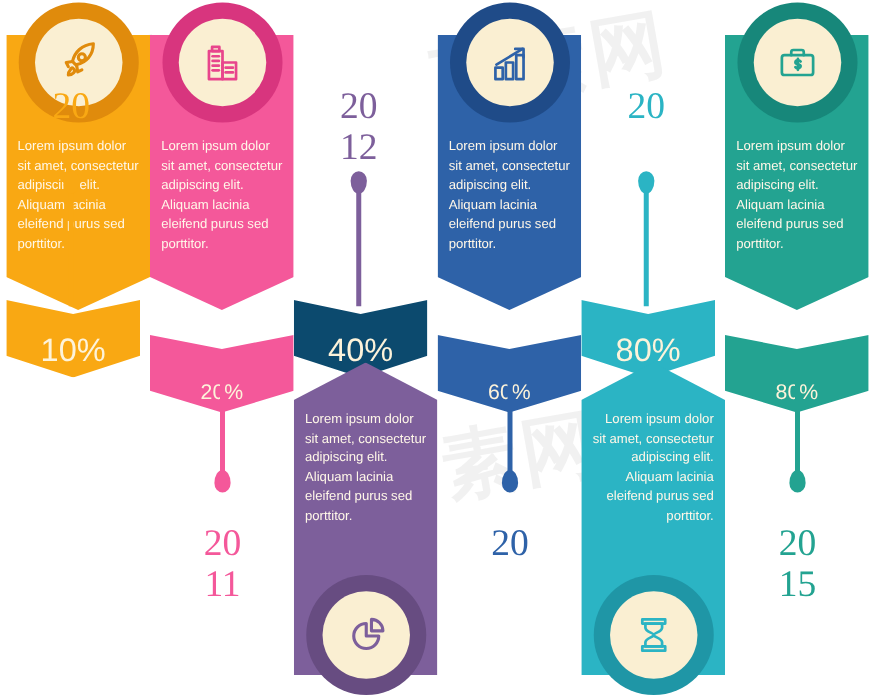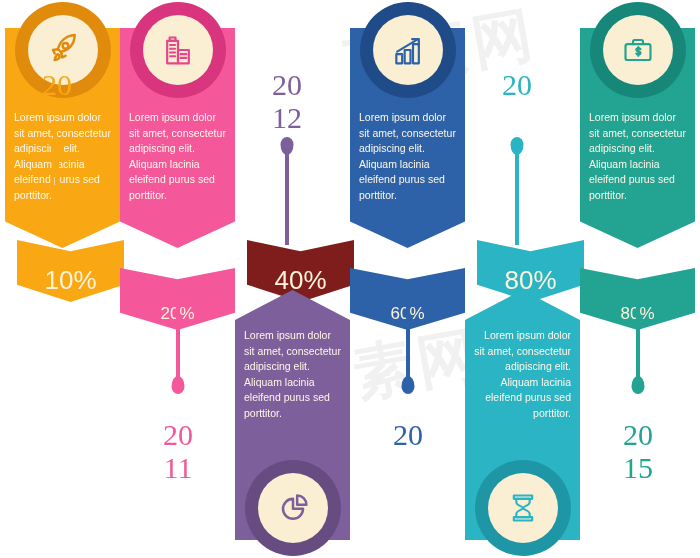--- a/index.html
+++ b/index.html
@@ -82,21 +82,21 @@
     width: 115px;
     box-sizing: border-box;
     padding: 0 9px;
     font-size: 10.5px;
     line-height: 15.5px;
     color: #FFF7E8;
   }
   
   .band-upper {
     position: absolute;
-    left: 12px;
+    left: 0;
     width: 107px;
     top: 240px;
     height: 62px;
     -webkit-clip-path: polygon(0 0, 50% 18%, 100% 0, 100% 72%, 50% 100%, 0 72%);
     clip-path: polygon(0 0, 50% 18%, 100% 0, 100% 72%, 50% 100%, 0 72%);
     display: flex;
     align-items: flex-end;
     justify-content: center;
   }
   .band-upper .pct {
@@ -282,21 +282,21 @@
   </div>
   <div class="year-bot" style="left:143px; color:#F4589A;">
     <div>20</div>
     <div>11</div>
   </div>
   <div class="stem-bot" style="left:176px; background:#F4589A;">
     <div class="drop" style="background:#F4589A;"></div>
   </div>
 
   <div class="col" style="left:235px;">
-    <div class="band-upper" style="background:#7f1d1d;">
+    <div class="band-upper" style="background:#0c4a6e;">
       <span class="pct">40%</span>
     </div>
     <div class="bot-panel" style="background:#7D5F9B;"></div>
     <div class="bot-desc">Lorem ipsum dolor sit amet, consectetur adipiscing elit. Aliquam lacinia eleifend purus sed porttitor.</div>
     <div class="bot-circle" style="background:#674C81;">
       <div class="bot-circle-inner">
         <span class="icon">
           <svg width="40" height="40" viewBox="0 0 48 48" fill="none" stroke="#7D5F9B" stroke-width="3" stroke-linecap="round" stroke-linejoin="round">
             <path d="M24 13a12 12 0 1 0 12 12H24z"></path>
             <path d="M29 9v11h11A11 11 0 0 0 29 9z"></path>

